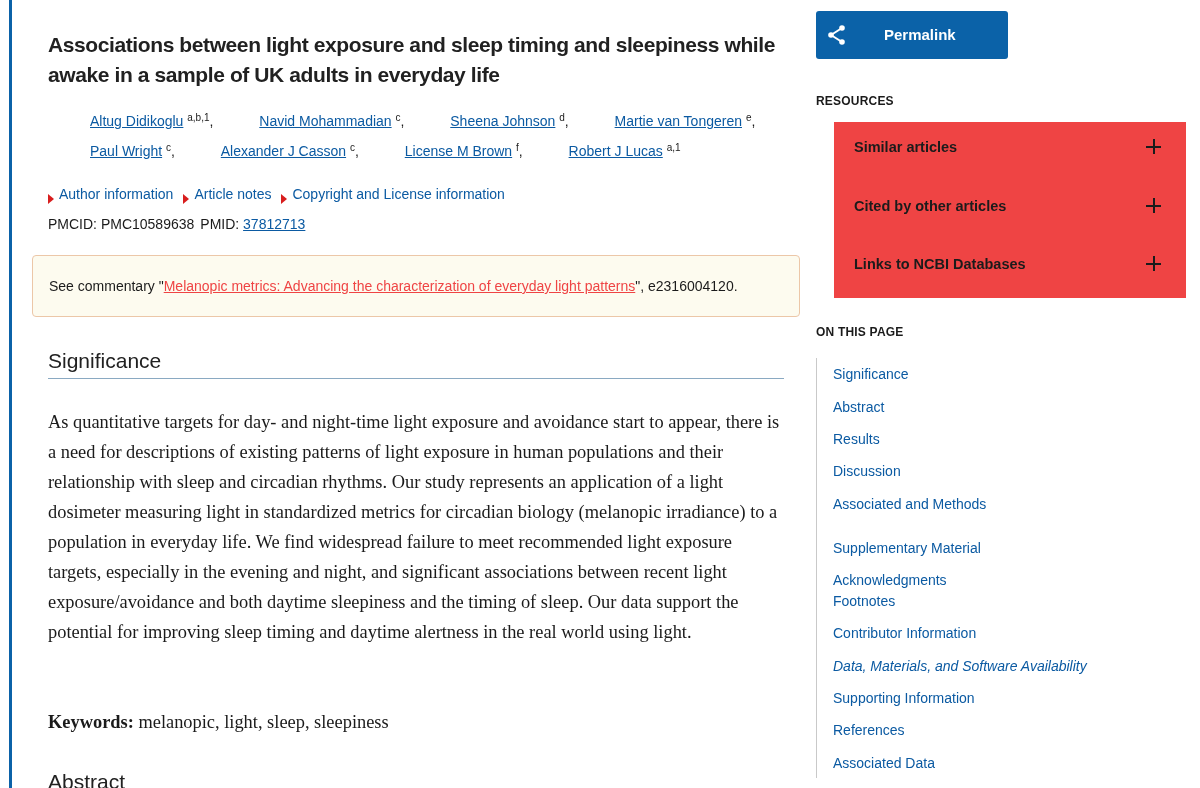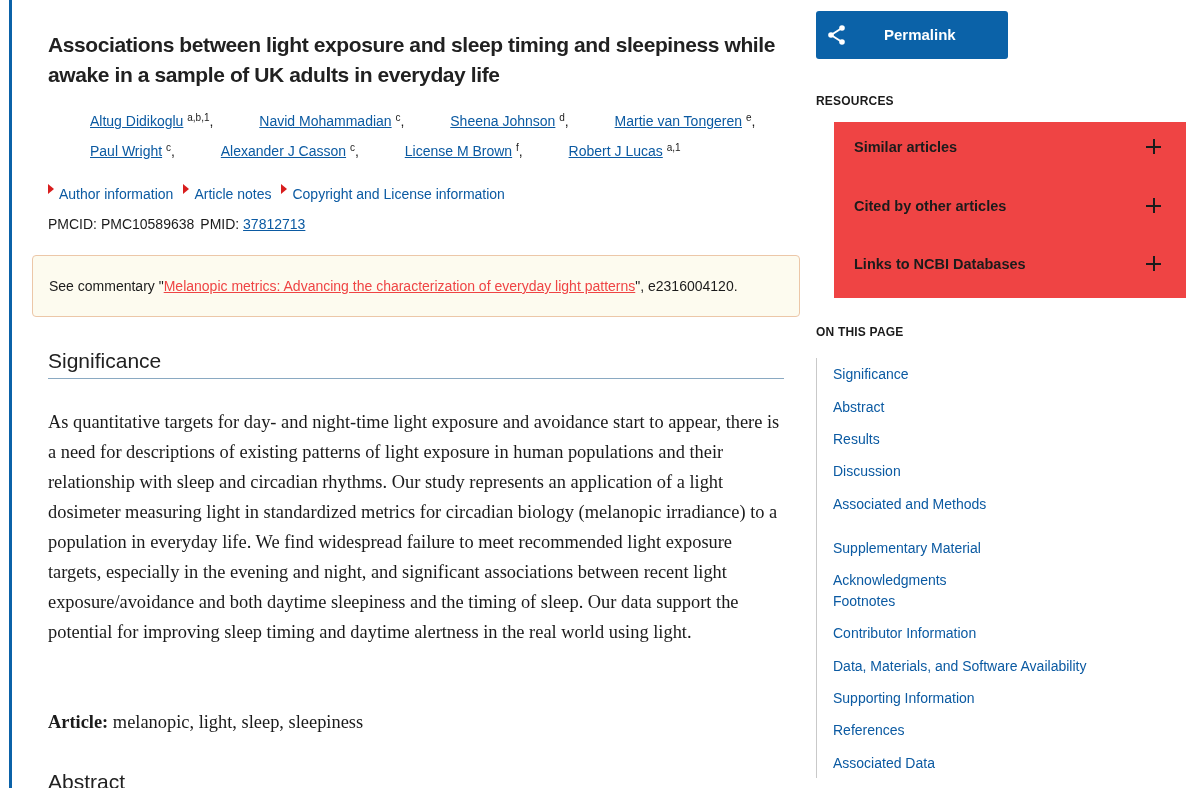--- a/index.html
+++ b/index.html
@@ -18,21 +18,21 @@
     position: absolute; left: 48px; top: 106px; width: 740px;
     font-size: 14px; line-height: 30px; color: #1b1b1b;
   }
   .authors a { color: #0b5aa2; text-decoration: underline; margin-left: 42px; }
   .authors sup { font-size: 10px; vertical-align: 5px; line-height: 0; }
 
   .info-links {
     position: absolute; left: 48px; top: 184px; font-size: 14px; line-height: 20px;
     display: flex; gap: 10px;
   }
-  .info-link { color: #0b5aa2; display: flex; align-items: flex-start; cursor: pointer; }
+  .info-link { color: #0b5aa2; display: flex; align-items: flex-end; cursor: pointer; }
   .tri { display: inline-block; width: 0; height: 0; border-top: 5px solid transparent; border-bottom: 5px solid transparent; border-left: 6px solid #d81e1e; margin-right: 5px; }
 
   .ids { position: absolute; left: 48px; top: 214px; font-size: 14px; line-height: 20px; color: #1b1b1b; }
   .ids a { color: #0b5aa2; text-decoration: underline; }
   .ids .sp { display: inline-block; width: 6px; }
 
   .commentary {
     position: absolute; left: 32px; top: 255px; width: 768px; height: 62px;
     background: #fdfbef; border: 1px solid #ecc7a8; border-radius: 4px;
     padding: 20px 16px; font-size: 14px; line-height: 20px; color: #1b1b1b;
@@ -112,21 +112,21 @@
 </div>
 
 <div class="commentary">
   <span>See commentary "</span><a>Melanopic metrics: Advancing the characterization of everyday light patterns</a><span>", e2316004120.</span>
 </div>
 
 <h2 class="sec-heading significance">Significance</h2>
 
 <p class="body-text">As quantitative targets for day- and night-time light exposure and avoidance start to appear, there is a need for descriptions of existing patterns of light exposure in human populations and their relationship with sleep and circadian rhythms. Our study represents an application of a light dosimeter measuring light in standardized metrics for circadian biology (melanopic irradiance) to a population in everyday life. We find widespread failure to meet recommended light exposure targets, especially in the evening and night, and significant associations between recent light exposure/avoidance and both daytime sleepiness and the timing of sleep. Our data support the potential for improving sleep timing and daytime alertness in the real world using light.</p>
 
-<p class="keywords"><b>Article:</b><span> melanopic, light, sleep, sleepiness</span></p>
+<p class="keywords"><b>Keywords:</b><span> melanopic, light, sleep, sleepiness</span></p>
 
 <h2 class="sec-heading abstract">Abstract</h2>
 
 <div class="permalink">
   <svg class="share" viewBox="0 0 22 22">
     <circle cx="16" cy="4" r="2.8" fill="#fff"></circle>
     <circle cx="5" cy="11" r="2.8" fill="#fff"></circle>
     <circle cx="16" cy="18" r="2.8" fill="#fff"></circle>
     <line x1="16" y1="4" x2="5" y2="11" stroke="#fff" stroke-width="2"></line>
     <line x1="5" y1="11" x2="16" y2="18" stroke="#fff" stroke-width="2"></line>
@@ -154,17 +154,17 @@
 <nav class="toc">
   <a class="toc-item" style="top:6px;">Significance</a>
   <a class="toc-item" style="top:39px;">Abstract</a>
   <a class="toc-item" style="top:71px;">Results</a>
   <a class="toc-item" style="top:103px;">Discussion</a>
   <a class="toc-item" style="top:136px;">Associated and Methods</a>
   <a class="toc-item" style="top:180px;">Supplementary Material</a>
   <a class="toc-item" style="top:212px;">Acknowledgments</a>
   <a class="toc-item" style="top:233px;">Footnotes</a>
   <a class="toc-item" style="top:265px;">Contributor Information</a>
-  <a class="toc-item" style="top:298px;">Data, Materials, and Software Availability</a>
+  <a class="toc-item" style="top:298px;font-style:italic;">Data, Materials, and Software Availability</a>
   <a class="toc-item" style="top:330px;">Supporting Information</a>
   <a class="toc-item" style="top:362px;">References</a>
   <a class="toc-item" style="top:395px;">Associated Data</a>
 </nav>
 
 </body></html>

